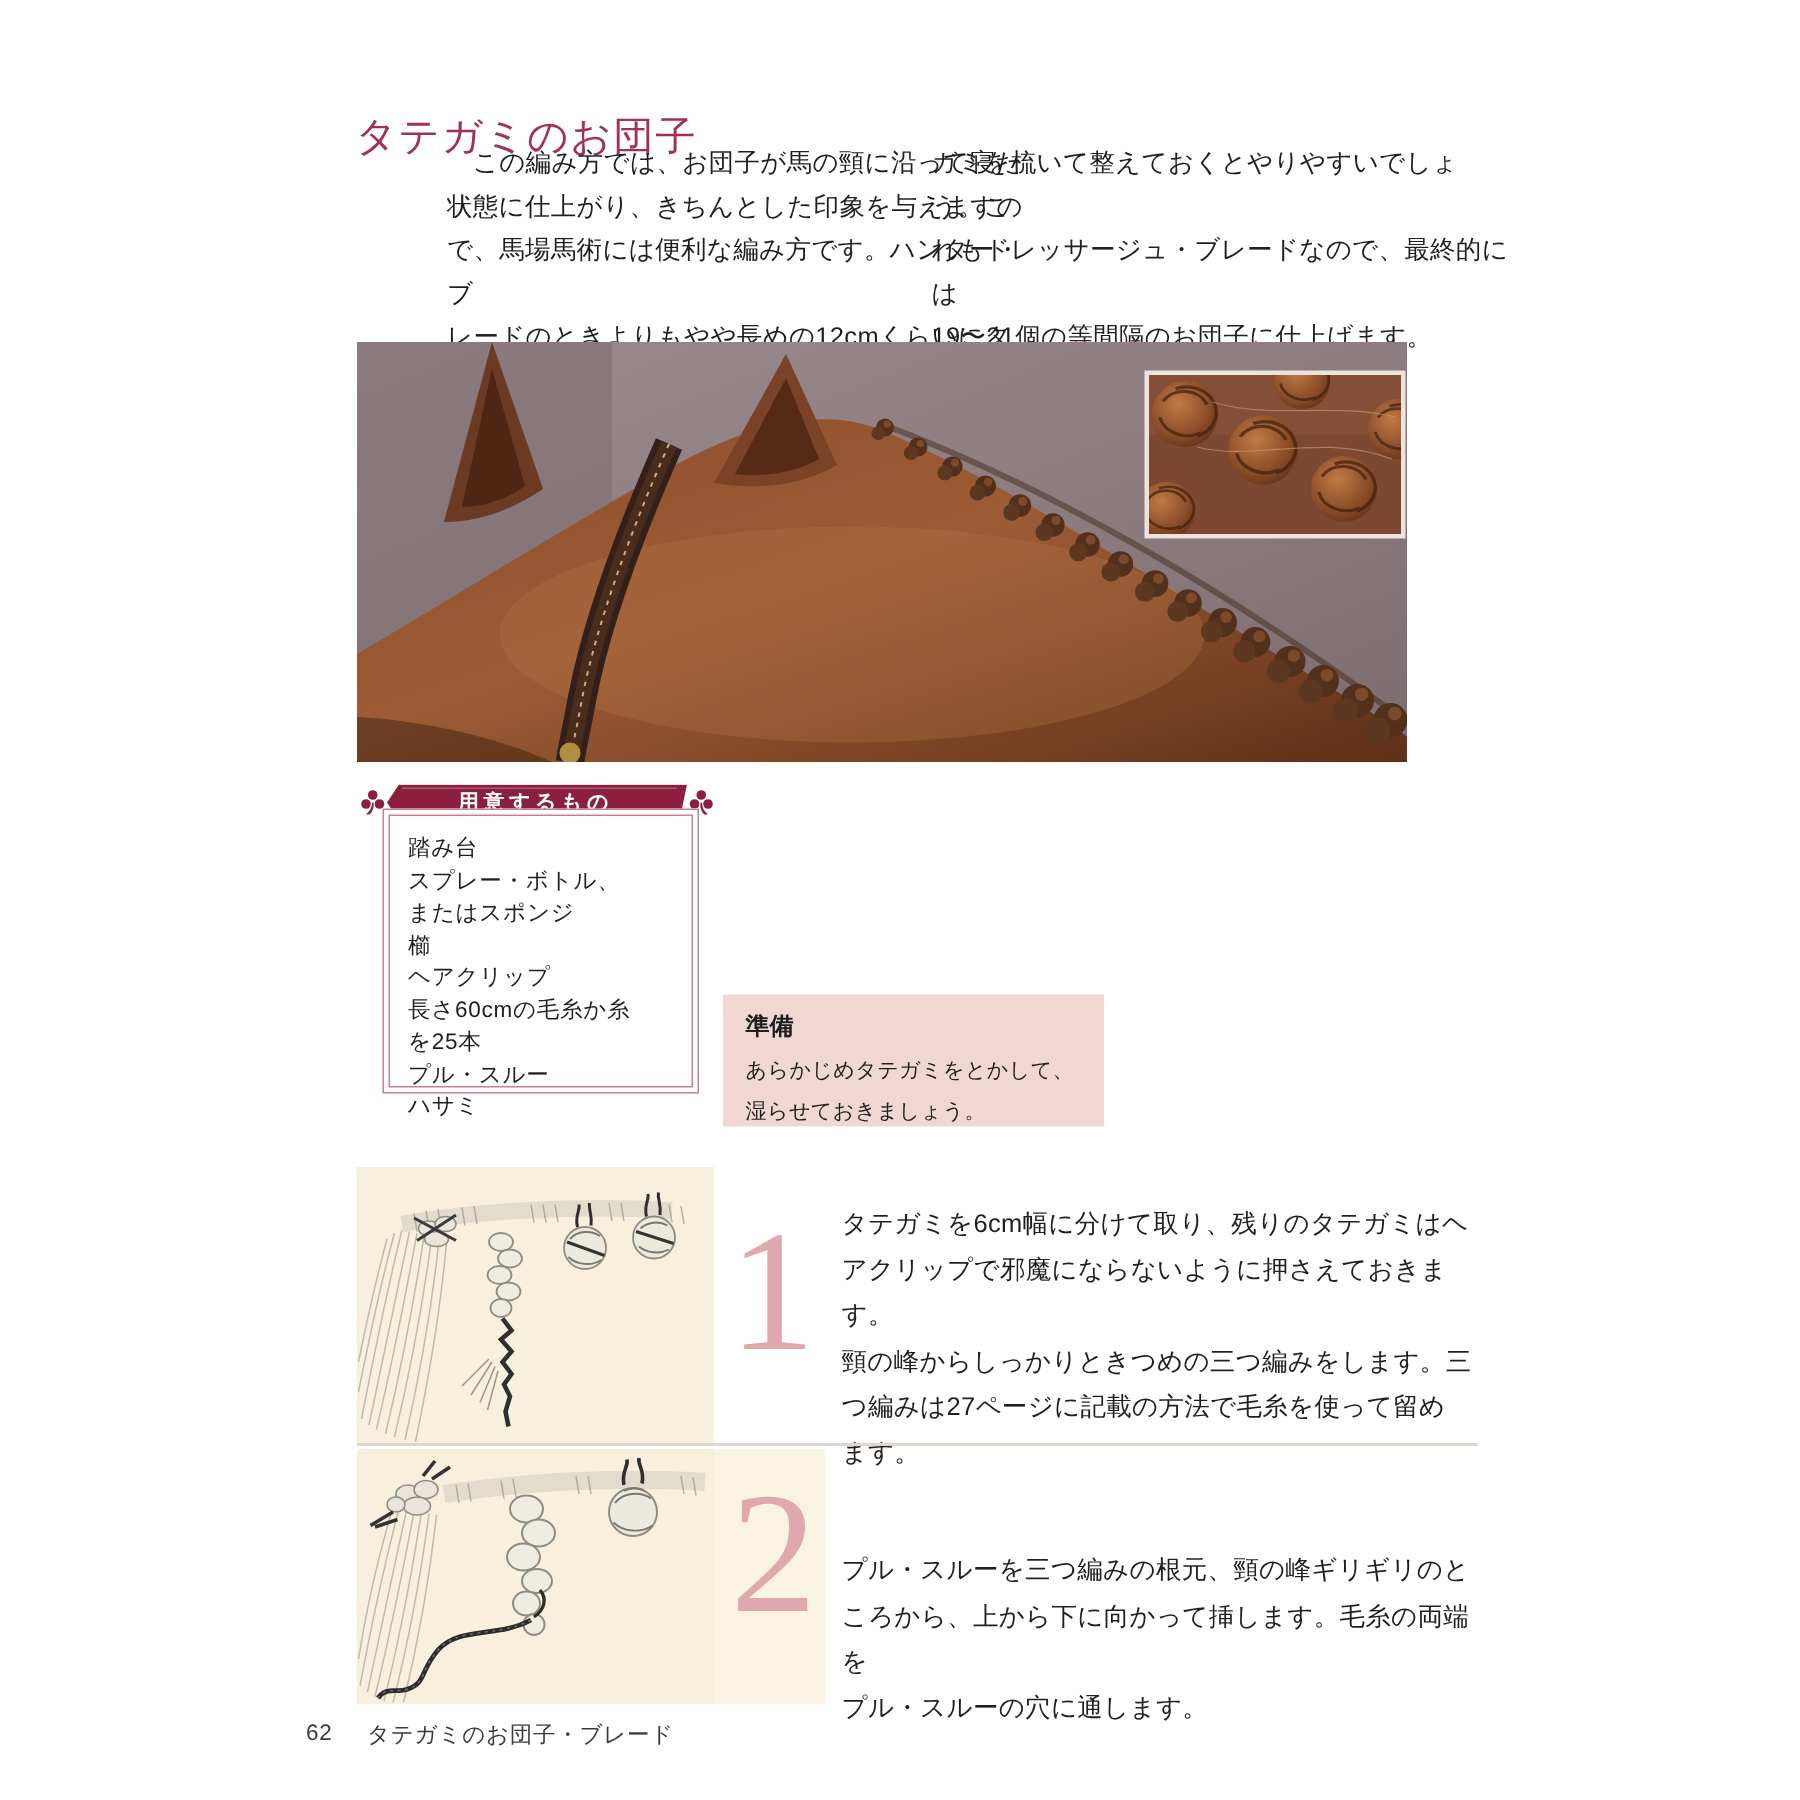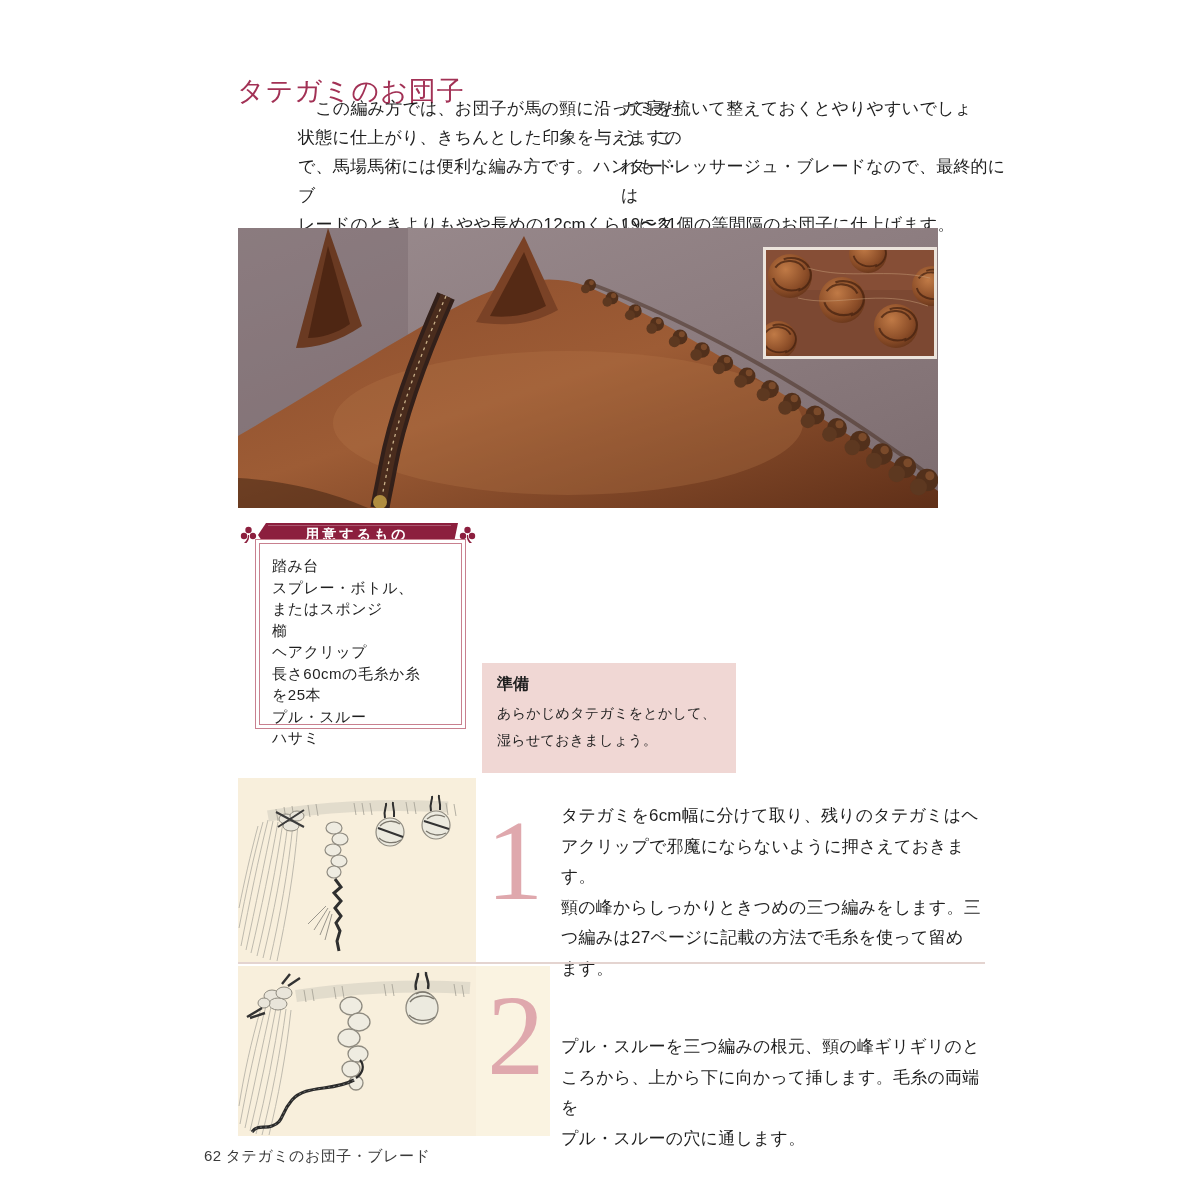--- a/index.html
+++ b/index.html
@@ -25,39 +25,39 @@
   .ribbon-inner{position:absolute;left:12px;right:7px;top:2px;bottom:2px;border-bottom:1px solid rgba(255,255,255,.55);border-top:1px solid rgba(255,255,255,.25);}
   .ribbon-label{position:relative;color:#fff;font-weight:bold;font-size:14px;letter-spacing:3px;}
   .ornament{width:17px;height:18px;}
 
   
   .items-box{left:255px;top:539px;width:211px;height:190px;border:1px solid var(--box-border,#c8808f);background:#fff;box-sizing:border-box;}
   .items-box-inner{position:absolute;left:3px;top:3px;right:3px;bottom:3px;border:1px solid var(--box-border,#c8808f);}
   .items-list{position:absolute;left:16px;top:15px;font-size:15px;line-height:21.5px;letter-spacing:.5px;}
 
   
-  .prep-box{left:482px;top:663px;width:254px;height:110px;background:var(--prep-bg,#f0d7d4);box-sizing:border-box;padding:11px 15px;}
+  .prep-box{left:482px;top:663px;width:254px;height:88px;background:var(--prep-bg,#f0d7d4);box-sizing:border-box;padding:11px 15px;}
   .prep-title{font-size:16px;font-weight:bold;margin-bottom:5px;}
   .prep-text{font-size:14px;line-height:26.5px;letter-spacing:.3px;}
 
   
   .step-panel{width:238px;background:var(--cream,#f8efdc);}
   .panel-1{left:238px;top:778px;height:185px;}
   .panel-2{left:238px;top:966px;height:170px;}
   .cream-col-2{left:476px;top:966px;width:74px;height:170px;background:var(--cream-light,#faf3e1);}
   .step-num{font-family:"Liberation Serif","DejaVu Serif",serif;font-size:115px;line-height:1;color:var(--numeral-pink,#dfa8ad);}
   .num-1{left:486px;top:803px;}
   .num-2{left:487px;top:978px;}
   .step-text{left:561px;width:428px;font-size:17px;line-height:30.5px;letter-spacing:.2px;}
   .text-1{top:801px;}
   .text-2{top:1032px;}
   .divider{left:238px;top:962px;width:747px;height:2px;background:var(--divider,#e4d4d0);}
 
   
-  .footer{left:204px;top:1147px;display:flex;gap:4px;font-size:15px;color:#3a3a3a;letter-spacing:.5px;}
+  .footer{left:204px;top:1147px;display:flex;gap:23px;font-size:15px;color:#3a3a3a;letter-spacing:.5px;}
 </style>
 </head>
 <body>
 
 <div id="page">
 
   <h1 class="abs page-title">タテガミのお団子</h1>
 
   <div class="abs intro-col intro-left">　この編み方では、お団子が馬の頸に沿って寝た<br>状態に仕上がり、きちんとした印象を与えますの<br>で、馬場馬術には便利な編み方です。ハンター・ブ<br>レードのときよりもやや長めの12cmくらいにタテ</div>
   <div class="abs intro-col intro-right">ガミを梳いて整えておくとやりやすいでしょう。こ<br>れもドレッサージュ・ブレードなので、最終的には<br>19〜21個の等間隔のお団子に仕上げます。</div>

